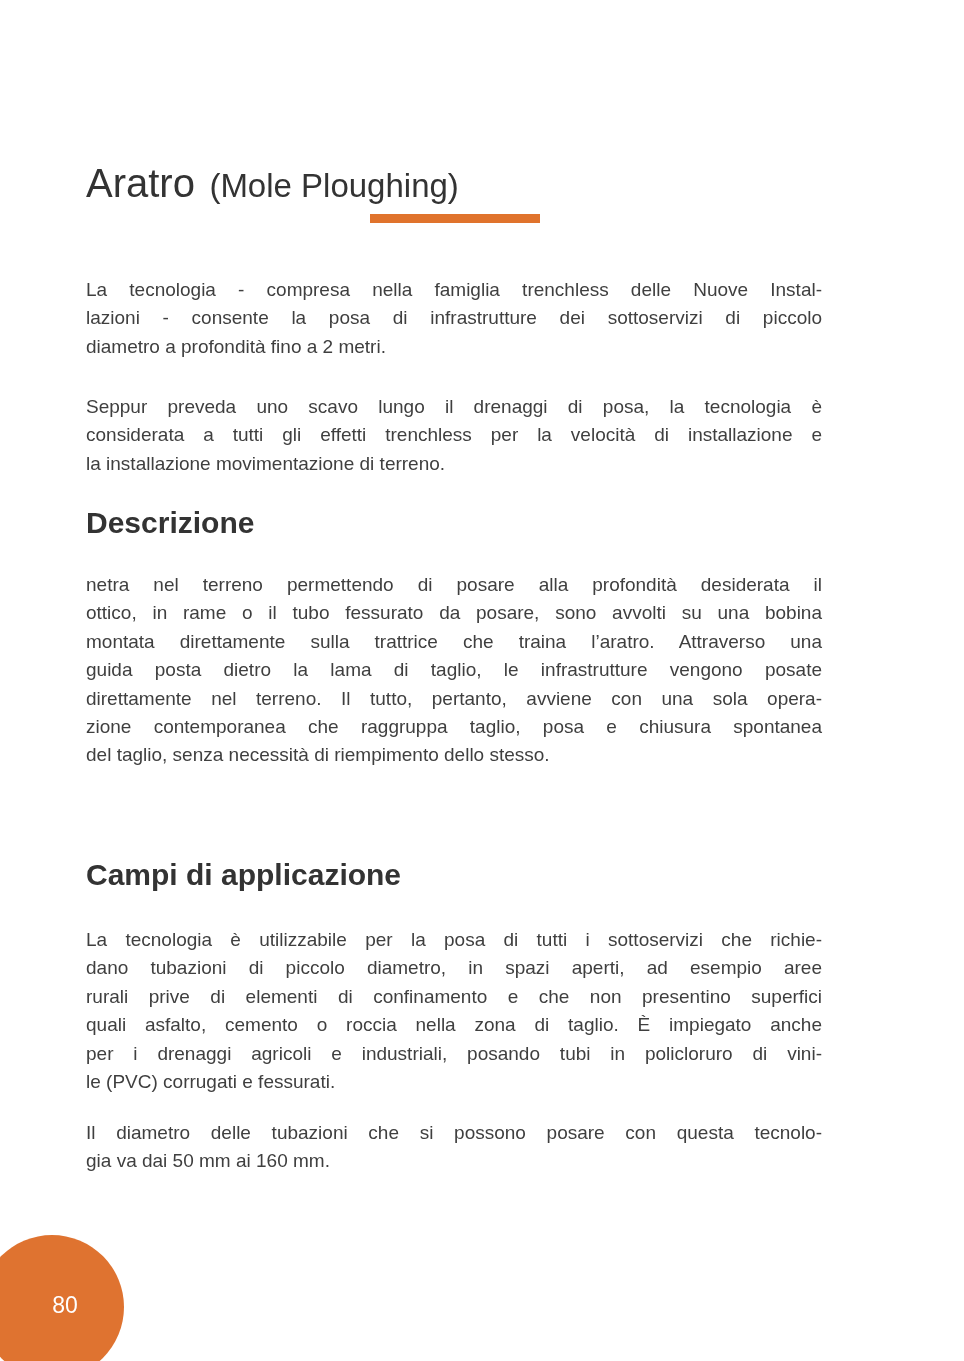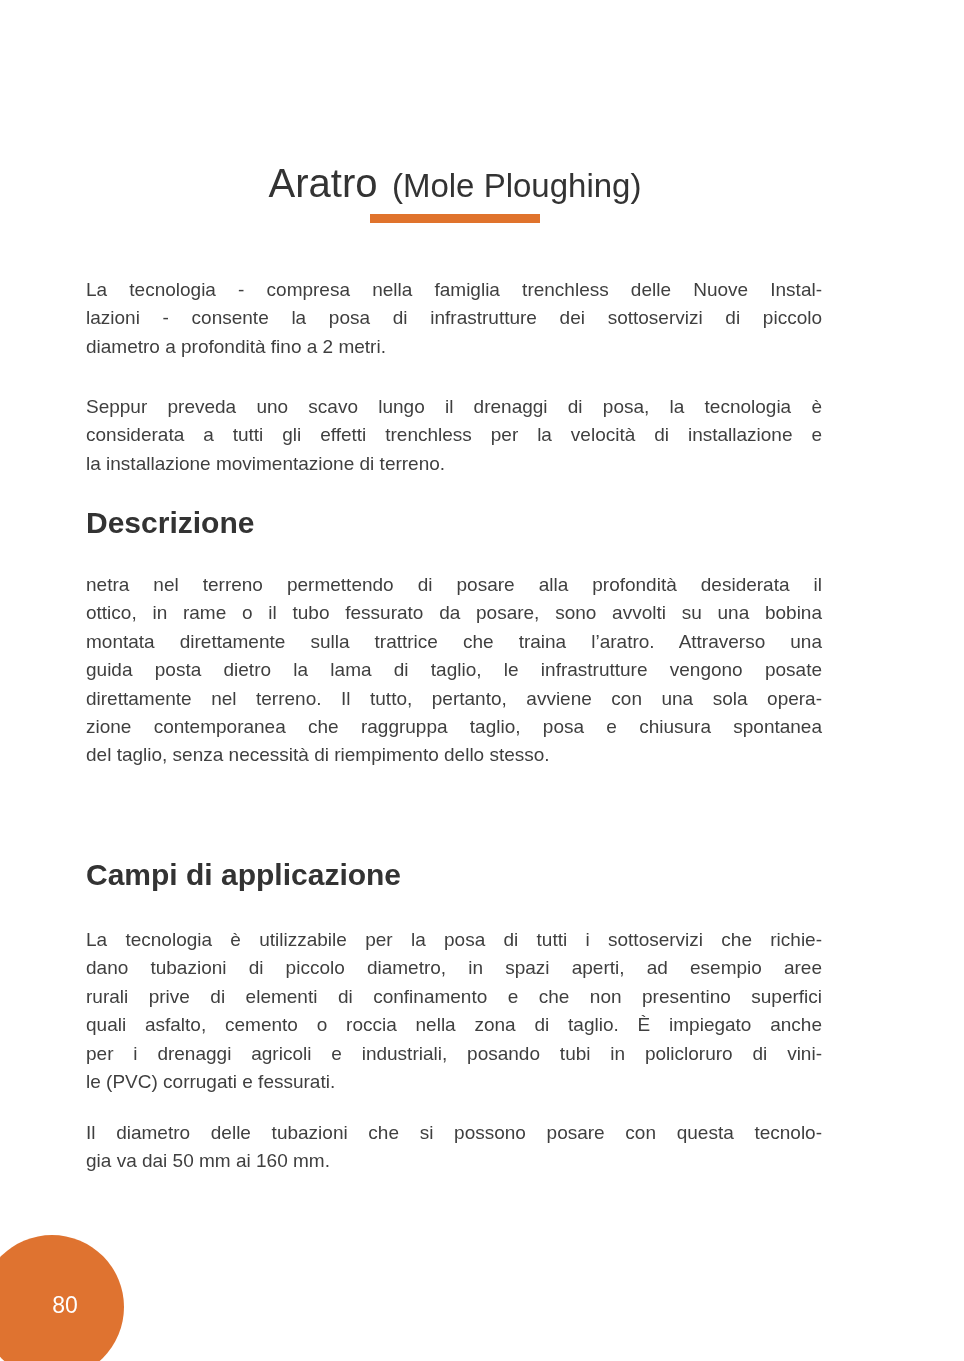--- a/index.html
+++ b/index.html
@@ -14,21 +14,20 @@
     background: #ffffff;
     overflow: hidden;
     font-family: "Liberation Sans", sans-serif;
     color: #3a3a3a;
   }
   .title-block {
     position: absolute;
     left: 86px;
     top: 160px;
     width: 738px;
-    text-align: center;
     line-height: 46px;
     white-space: nowrap;
   }
   .title-main {
     font-size: 40px;
     font-weight: 400;
     color: #333333;
   }
   .title-sub {
     font-size: 33px;

